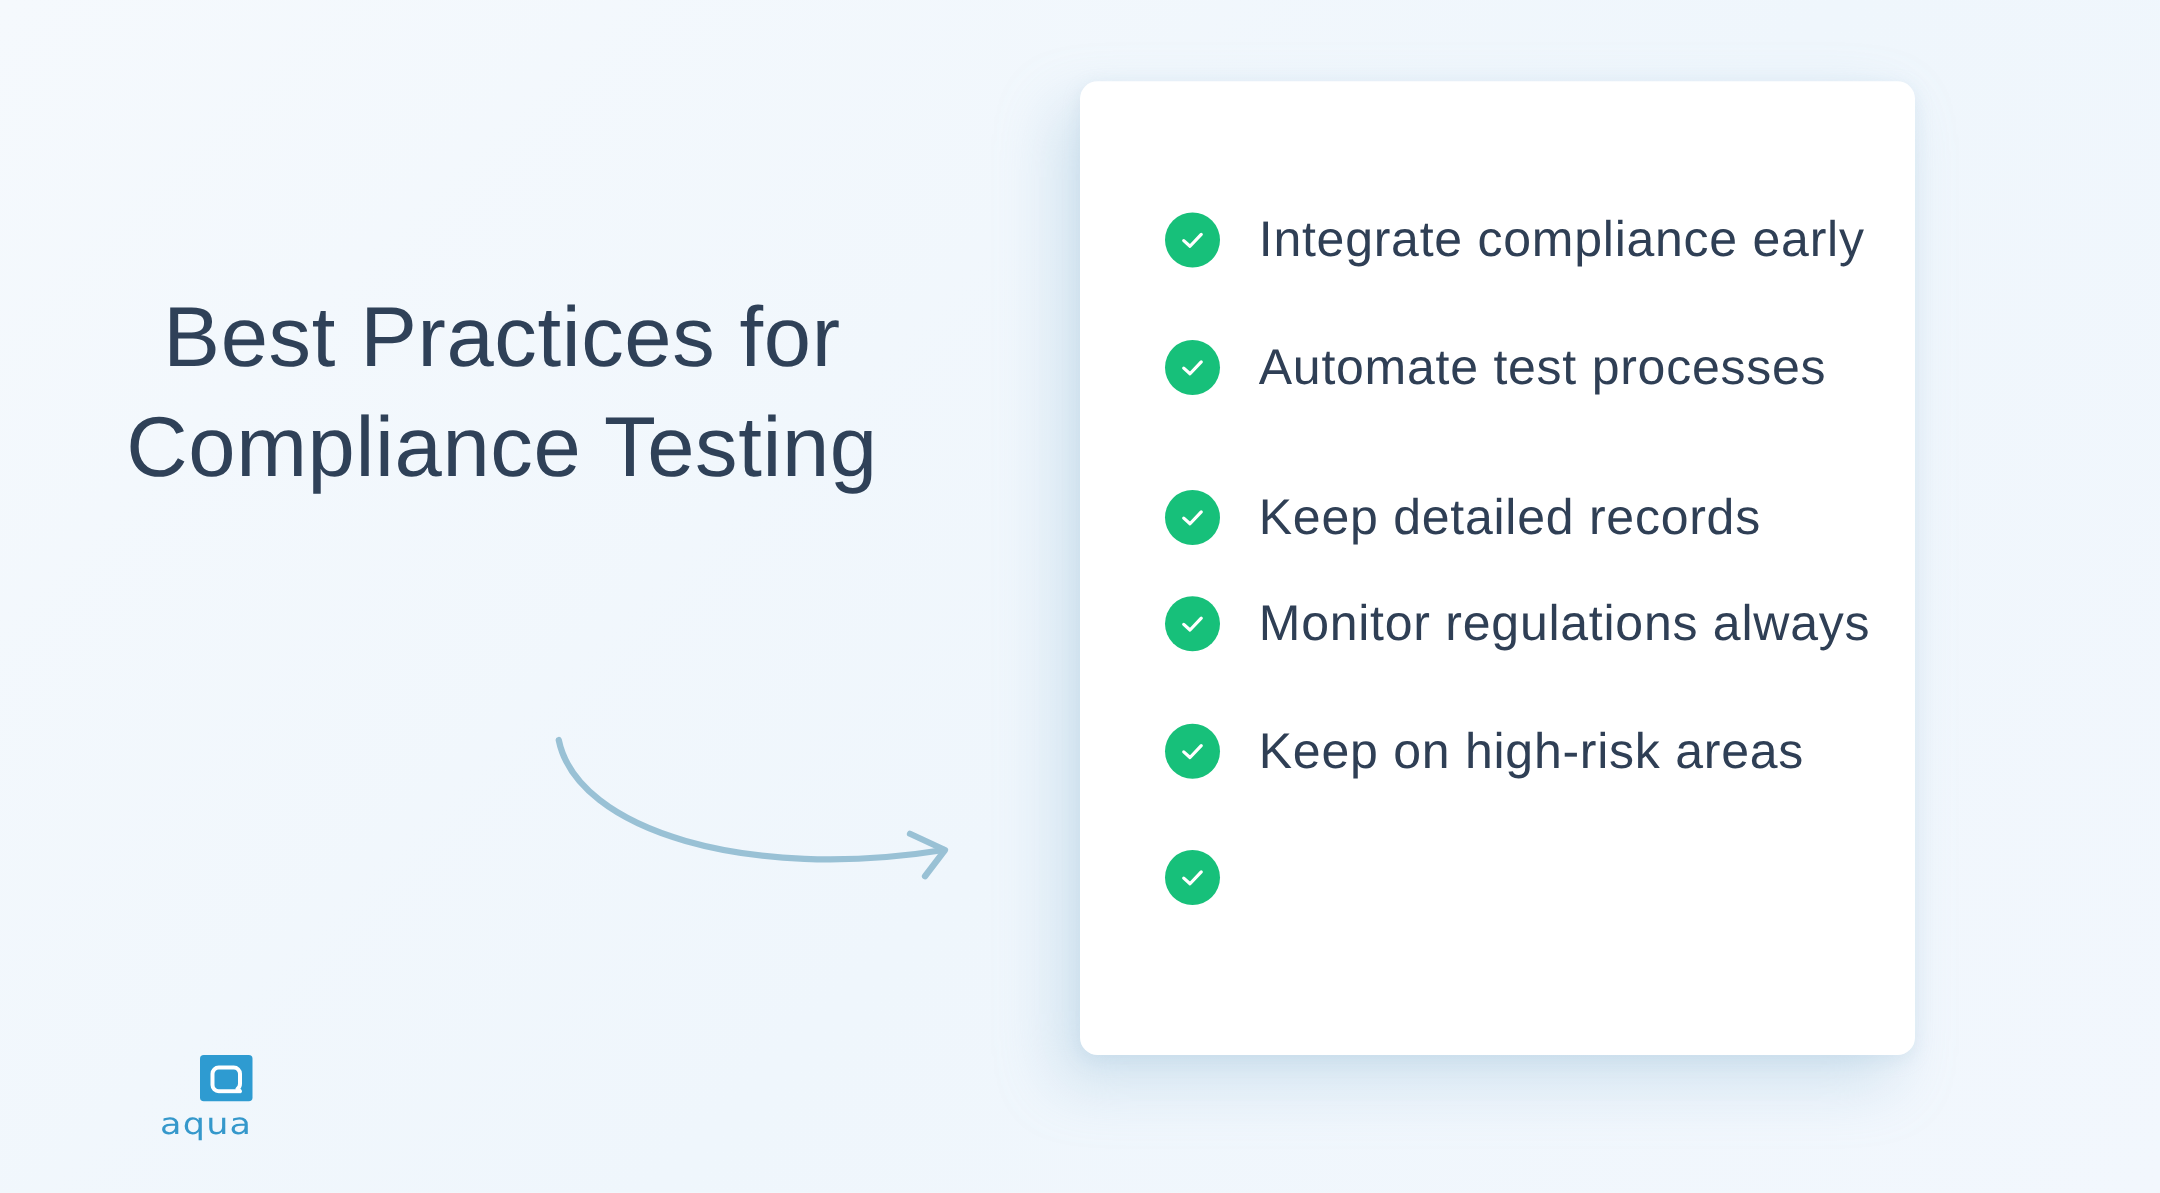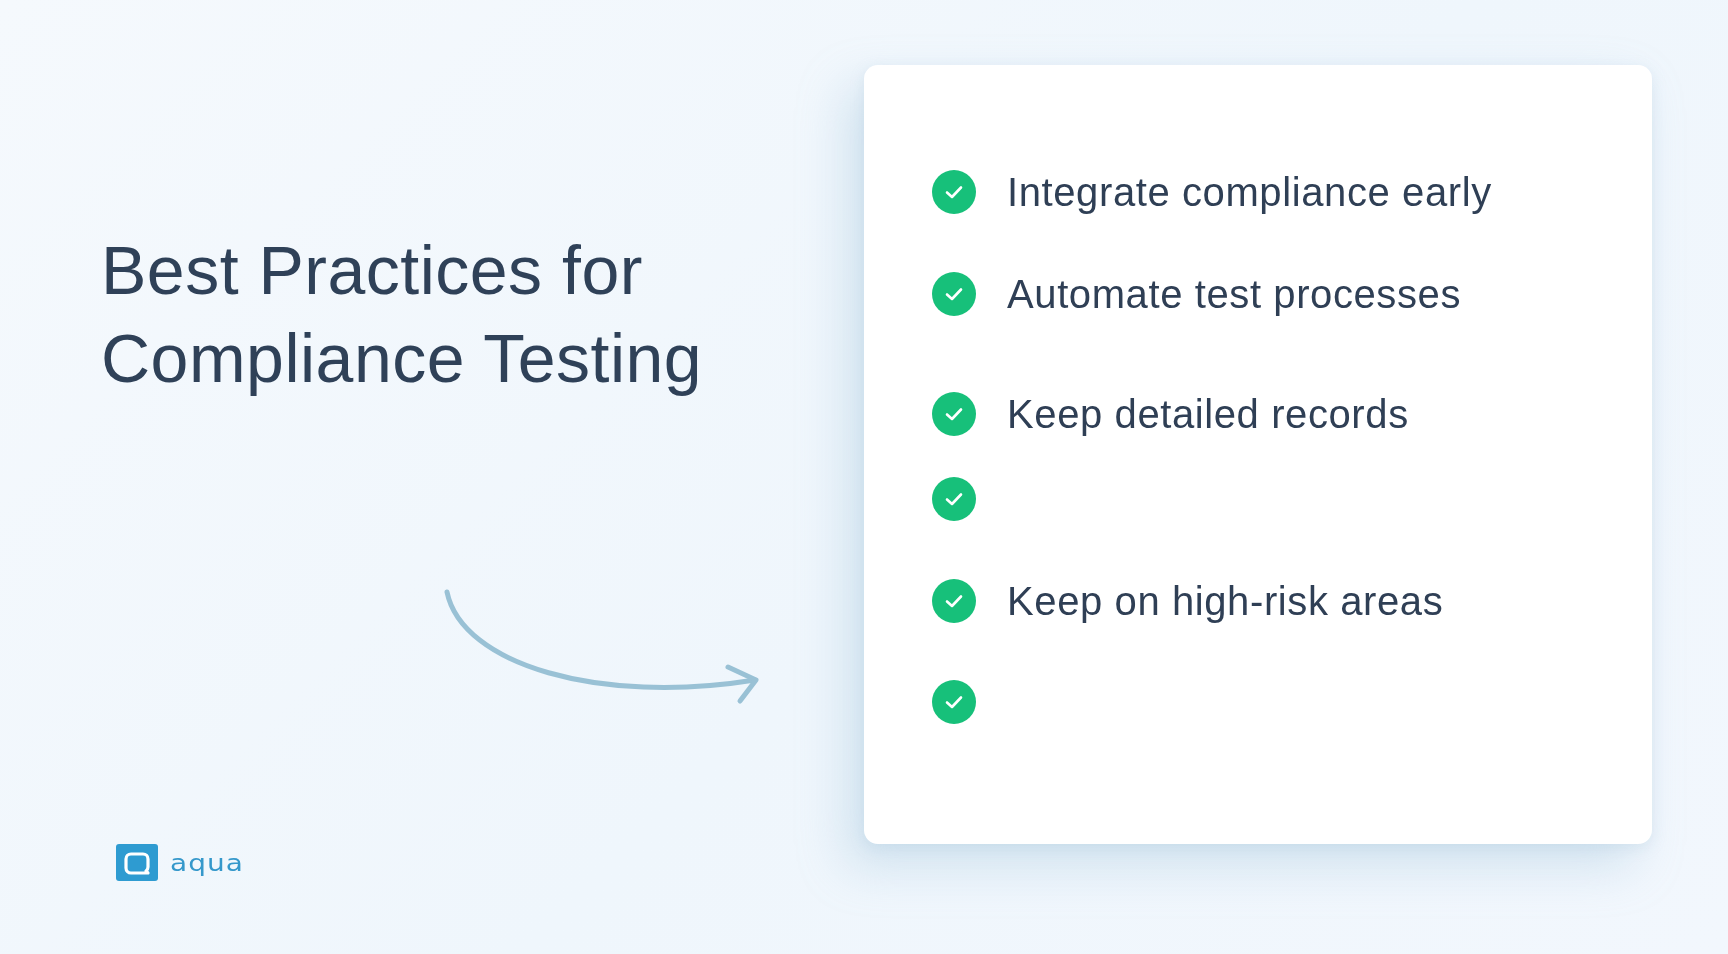--- a/index.html
+++ b/index.html
@@ -26,33 +26,34 @@
       margin: 0;
       font-size: 68px;
       line-height: 88px;
       font-weight: 400;
       color: #2f4158;
       letter-spacing: 0.5px;
     }
     .title span {
       display: block;
       white-space: nowrap;
+      text-align: center;
     }
     .arrow {
       position: absolute;
       left: 430px;
       top: 575px;
       width: 340px;
       height: 150px;
     }
     .card {
       position: absolute;
       left: 864px;
       top: 65px;
-      width: 788px;
+      width: 668px;
       height: 779px;
       background: #ffffff;
       border-radius: 14px;
       box-shadow: -18px 22px 48px rgba(150, 190, 215, 0.35), 0 4px 14px rgba(170, 200, 220, 0.25);
     }
     .list {
       position: absolute;
       left: 0;
       top: 0;
       margin: 0;
@@ -87,20 +88,21 @@
       color: #2f3f55;
       letter-spacing: 0.6px;
       line-height: 50px;
     }
     .logo {
       position: absolute;
       left: 116px;
       top: 844px;
       display: flex;
       align-items: flex-end;
+      flex-direction: column;
     }
     .logo-mark {
       width: 42px;
       height: 37px;
       background: #2e9bd1;
       border-radius: 3px;
       display: flex;
       align-items: center;
       justify-content: center;
     }
@@ -154,20 +156,21 @@
             </svg>
         </span>
         <span class="item-label">Keep detailed records</span>
       </li>
       <li class="item" style="top:409px">
         <span class="check">
           <svg viewBox="0 0 22 22">
               <path d="M4 11.5 L9 16 L18 6.5" fill="none" stroke="#ffffff" stroke-width="2.6" stroke-linecap="round" stroke-linejoin="round"></path>
             </svg>
         </span>
+        <span class="item-label">Monitor regulations always</span>
       </li>
       <li class="item" style="top:511px">
         <span class="check">
           <svg viewBox="0 0 22 22">
               <path d="M4 11.5 L9 16 L18 6.5" fill="none" stroke="#ffffff" stroke-width="2.6" stroke-linecap="round" stroke-linejoin="round"></path>
             </svg>
         </span>
         <span class="item-label">Keep on high-risk areas</span>
       </li>
       <li class="item" style="top:612px">

